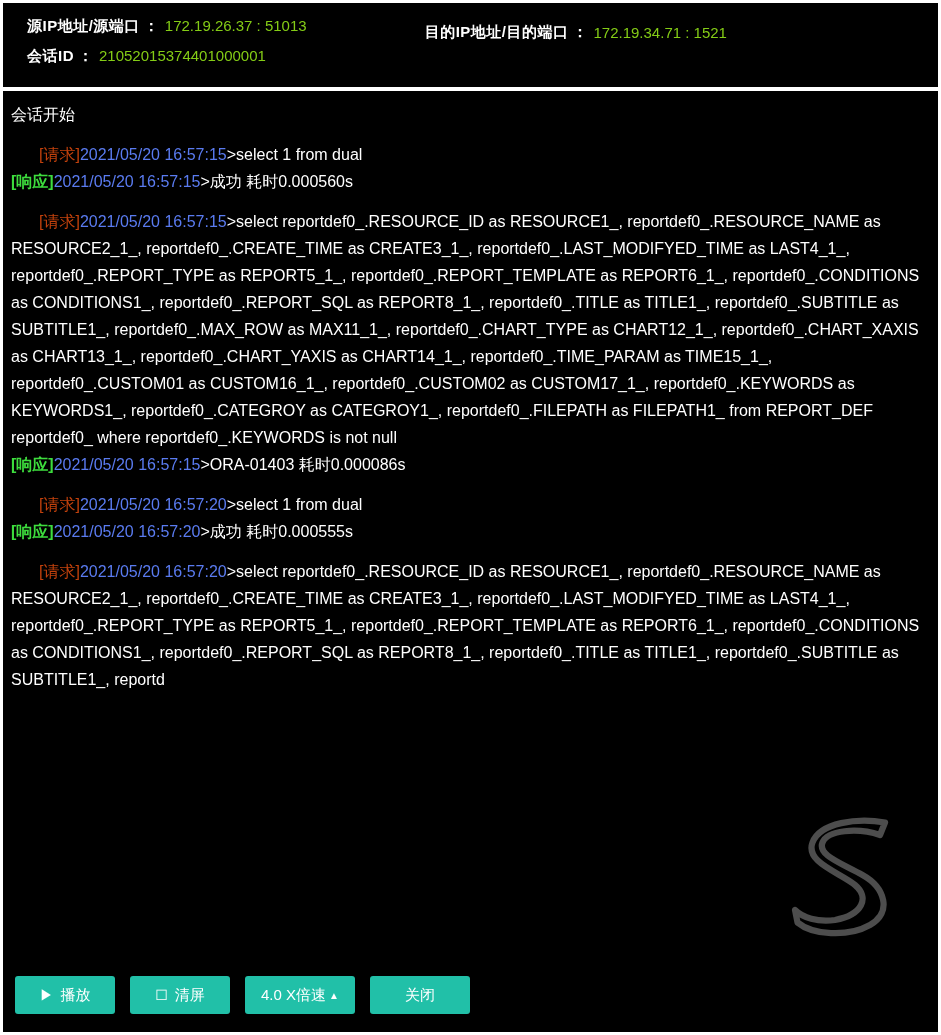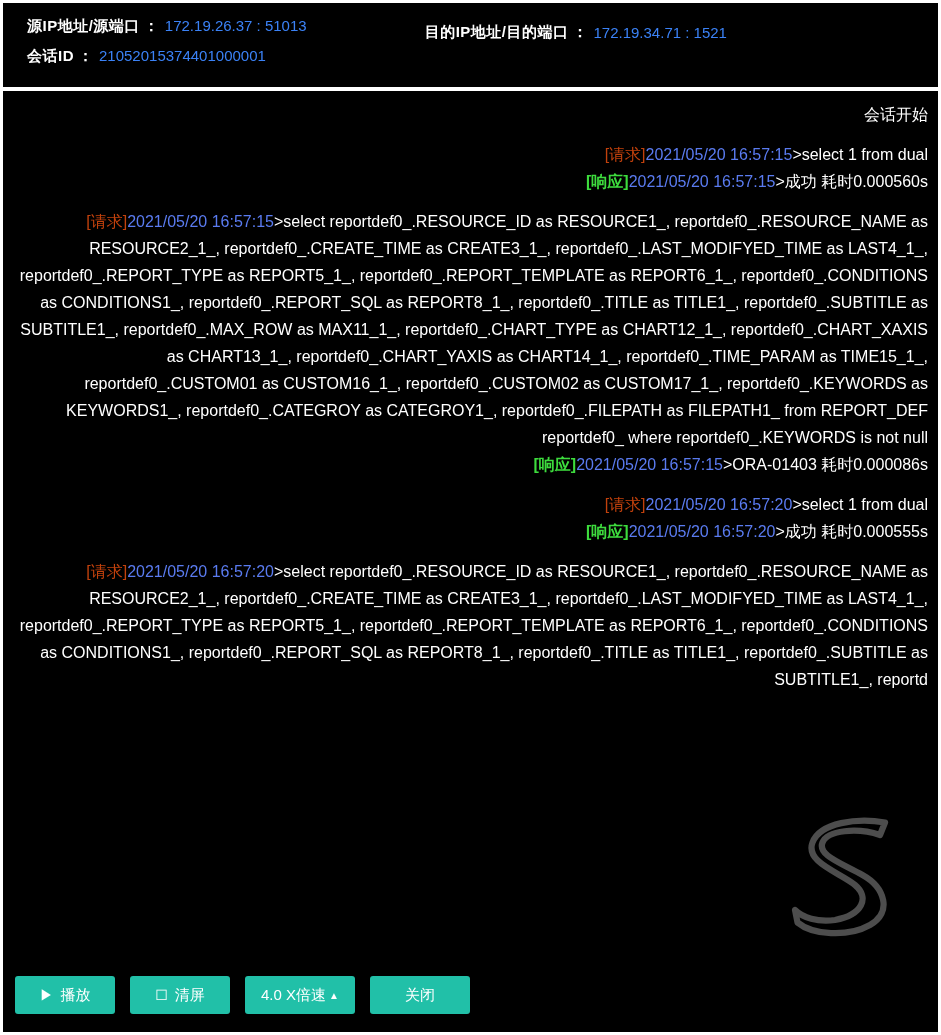--- a/index.html
+++ b/index.html
@@ -43,39 +43,39 @@
     letter-spacing: 0.5px;
   }
   .hdr-colon {
     font-size: 15px;
     font-weight: bold;
     color: #ffffff;
     padding: 0 6px 0 4px;
   }
   .hdr-value {
     font-size: 15px;
-    color: #3b82f6;
+    color: #84cc16;
     font-weight: normal;
   }
   .hdr-group-2 {
     margin-left: 118px;
     display: flex;
     align-items: center;
   }
   
   .log {
     flex: 1 1 auto;
     position: relative;
     background: #000000;
     padding: 10px 10px 0 8px;
     overflow: hidden;
     font-size: 16px;
     line-height: 27px;
   }
-  .log-line { white-space: pre-wrap; word-break: break-word; text-align: right; }
+  .log-line { white-space: pre-wrap; word-break: break-word; }
   .blank { height: 13px; }
   .tag-req { color: #c2410c; font-weight: normal; padding-left: 28px; }
   .tag-res { color: #3ddc3d; font-weight: bold; }
   .ts      { color: #5a7bf0; }
   .arrow   { color: #ffffff; }
   .body-txt{ color: #ffffff; }
   .sess-start { color: #ffffff; }
   
   .watermark {
     position: absolute;

